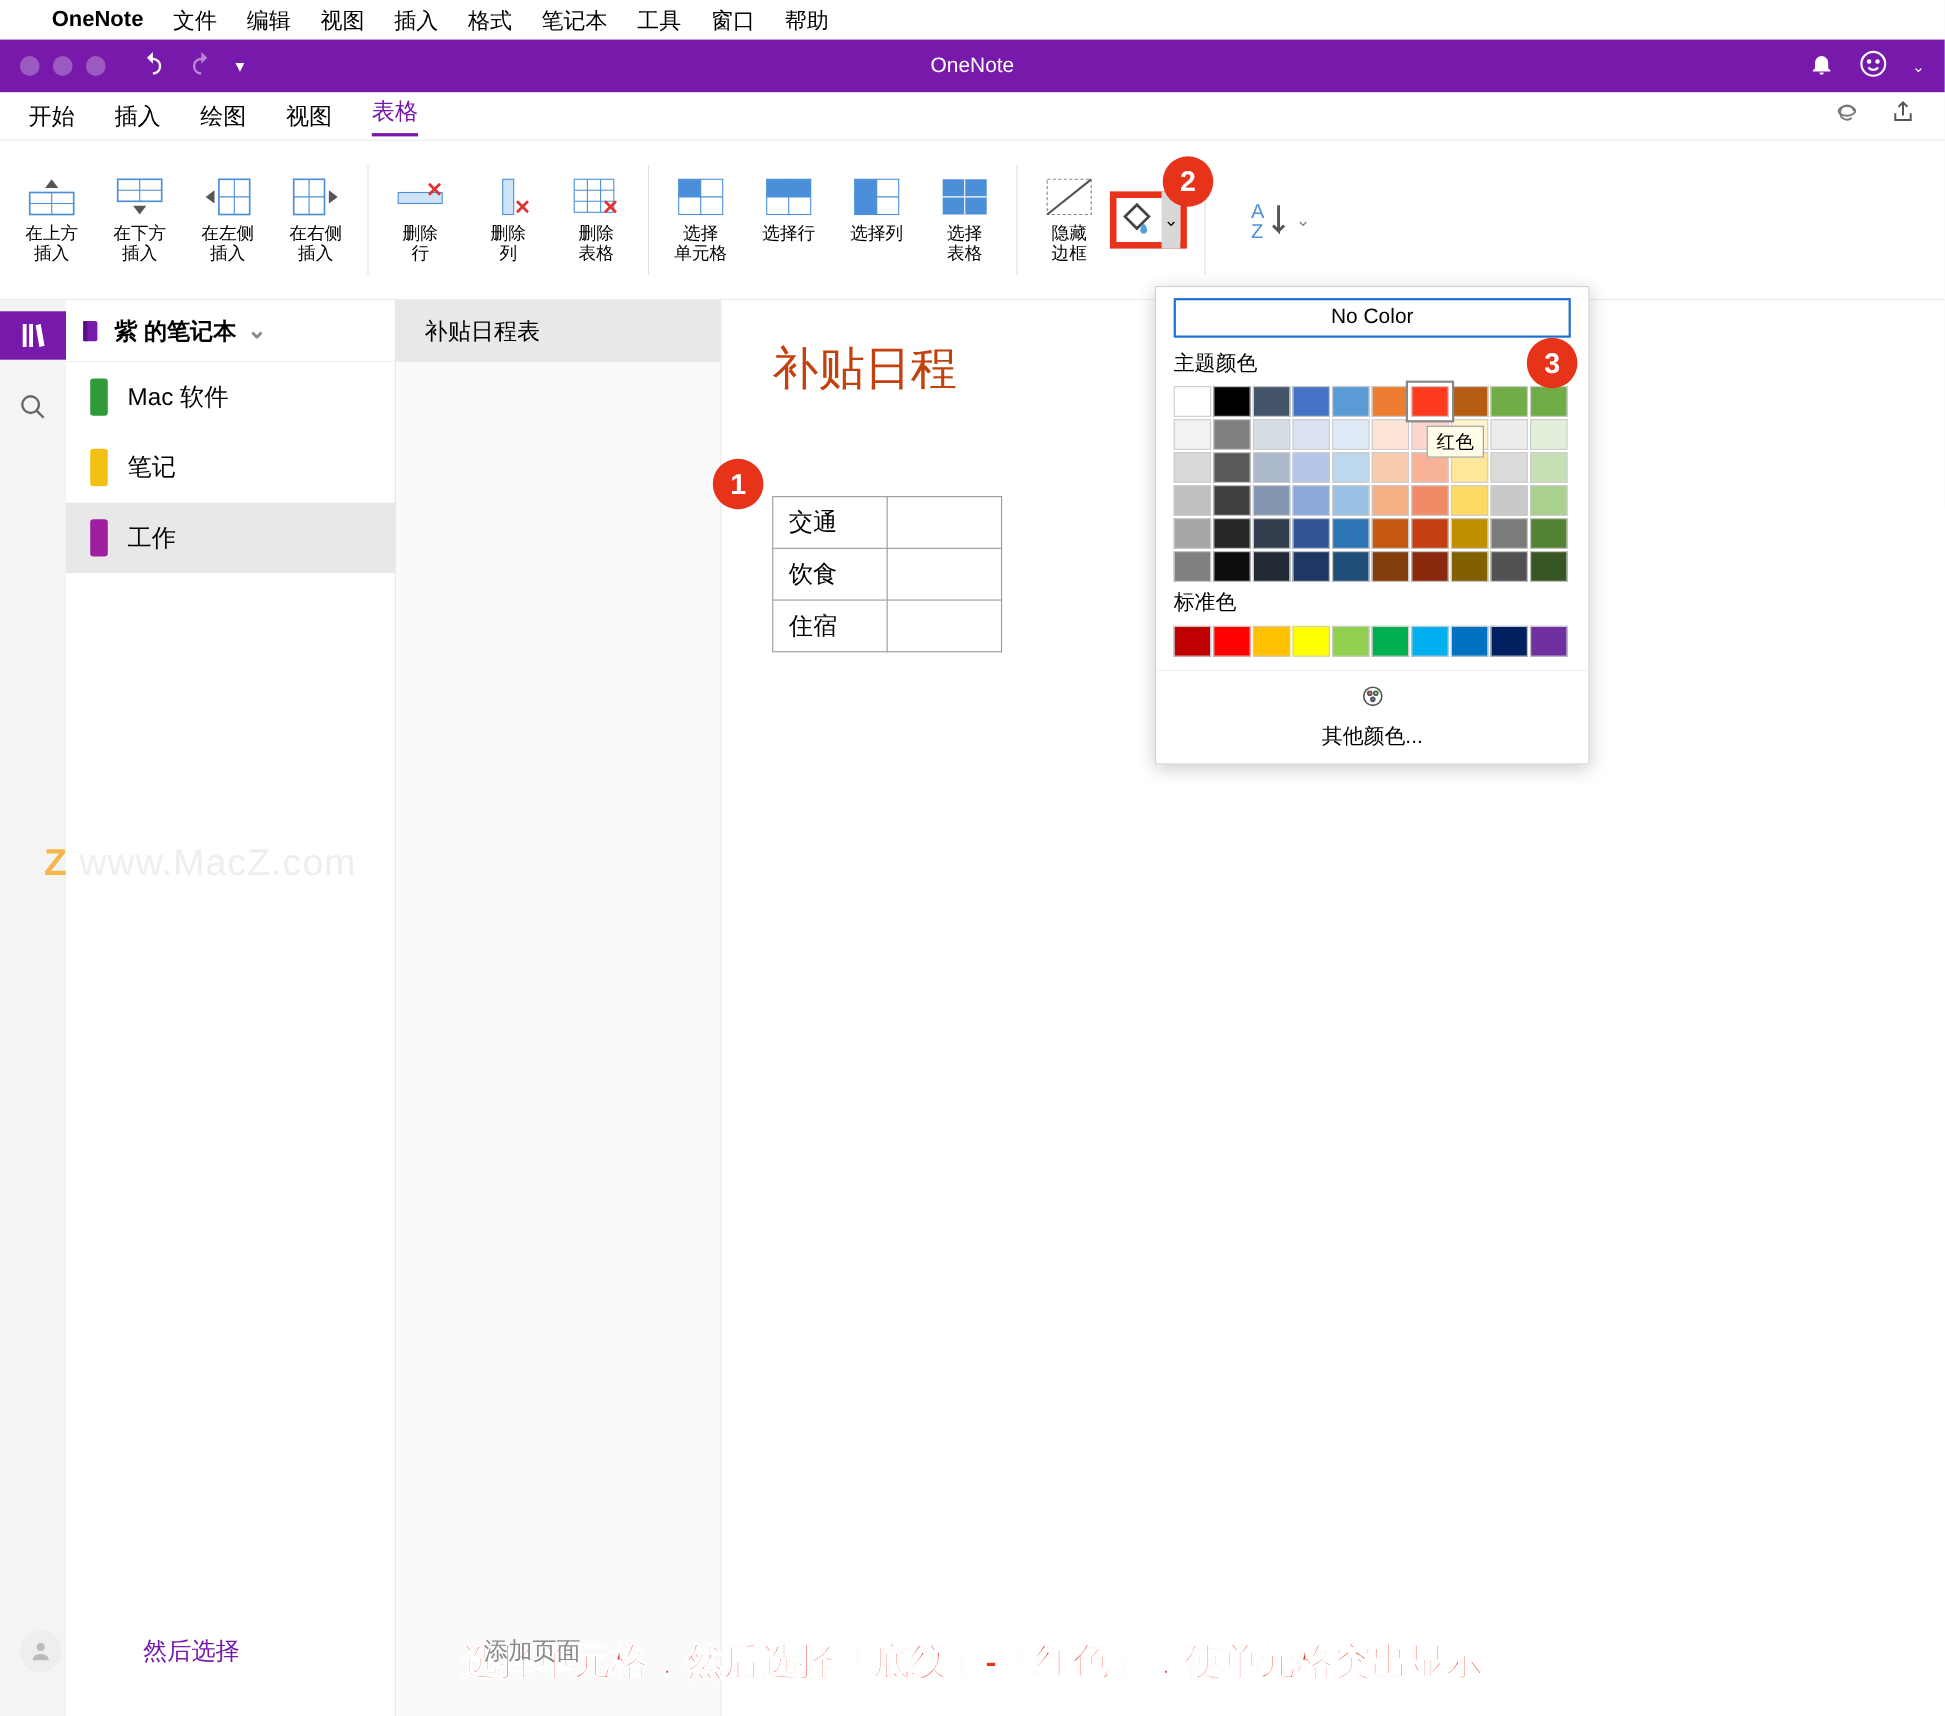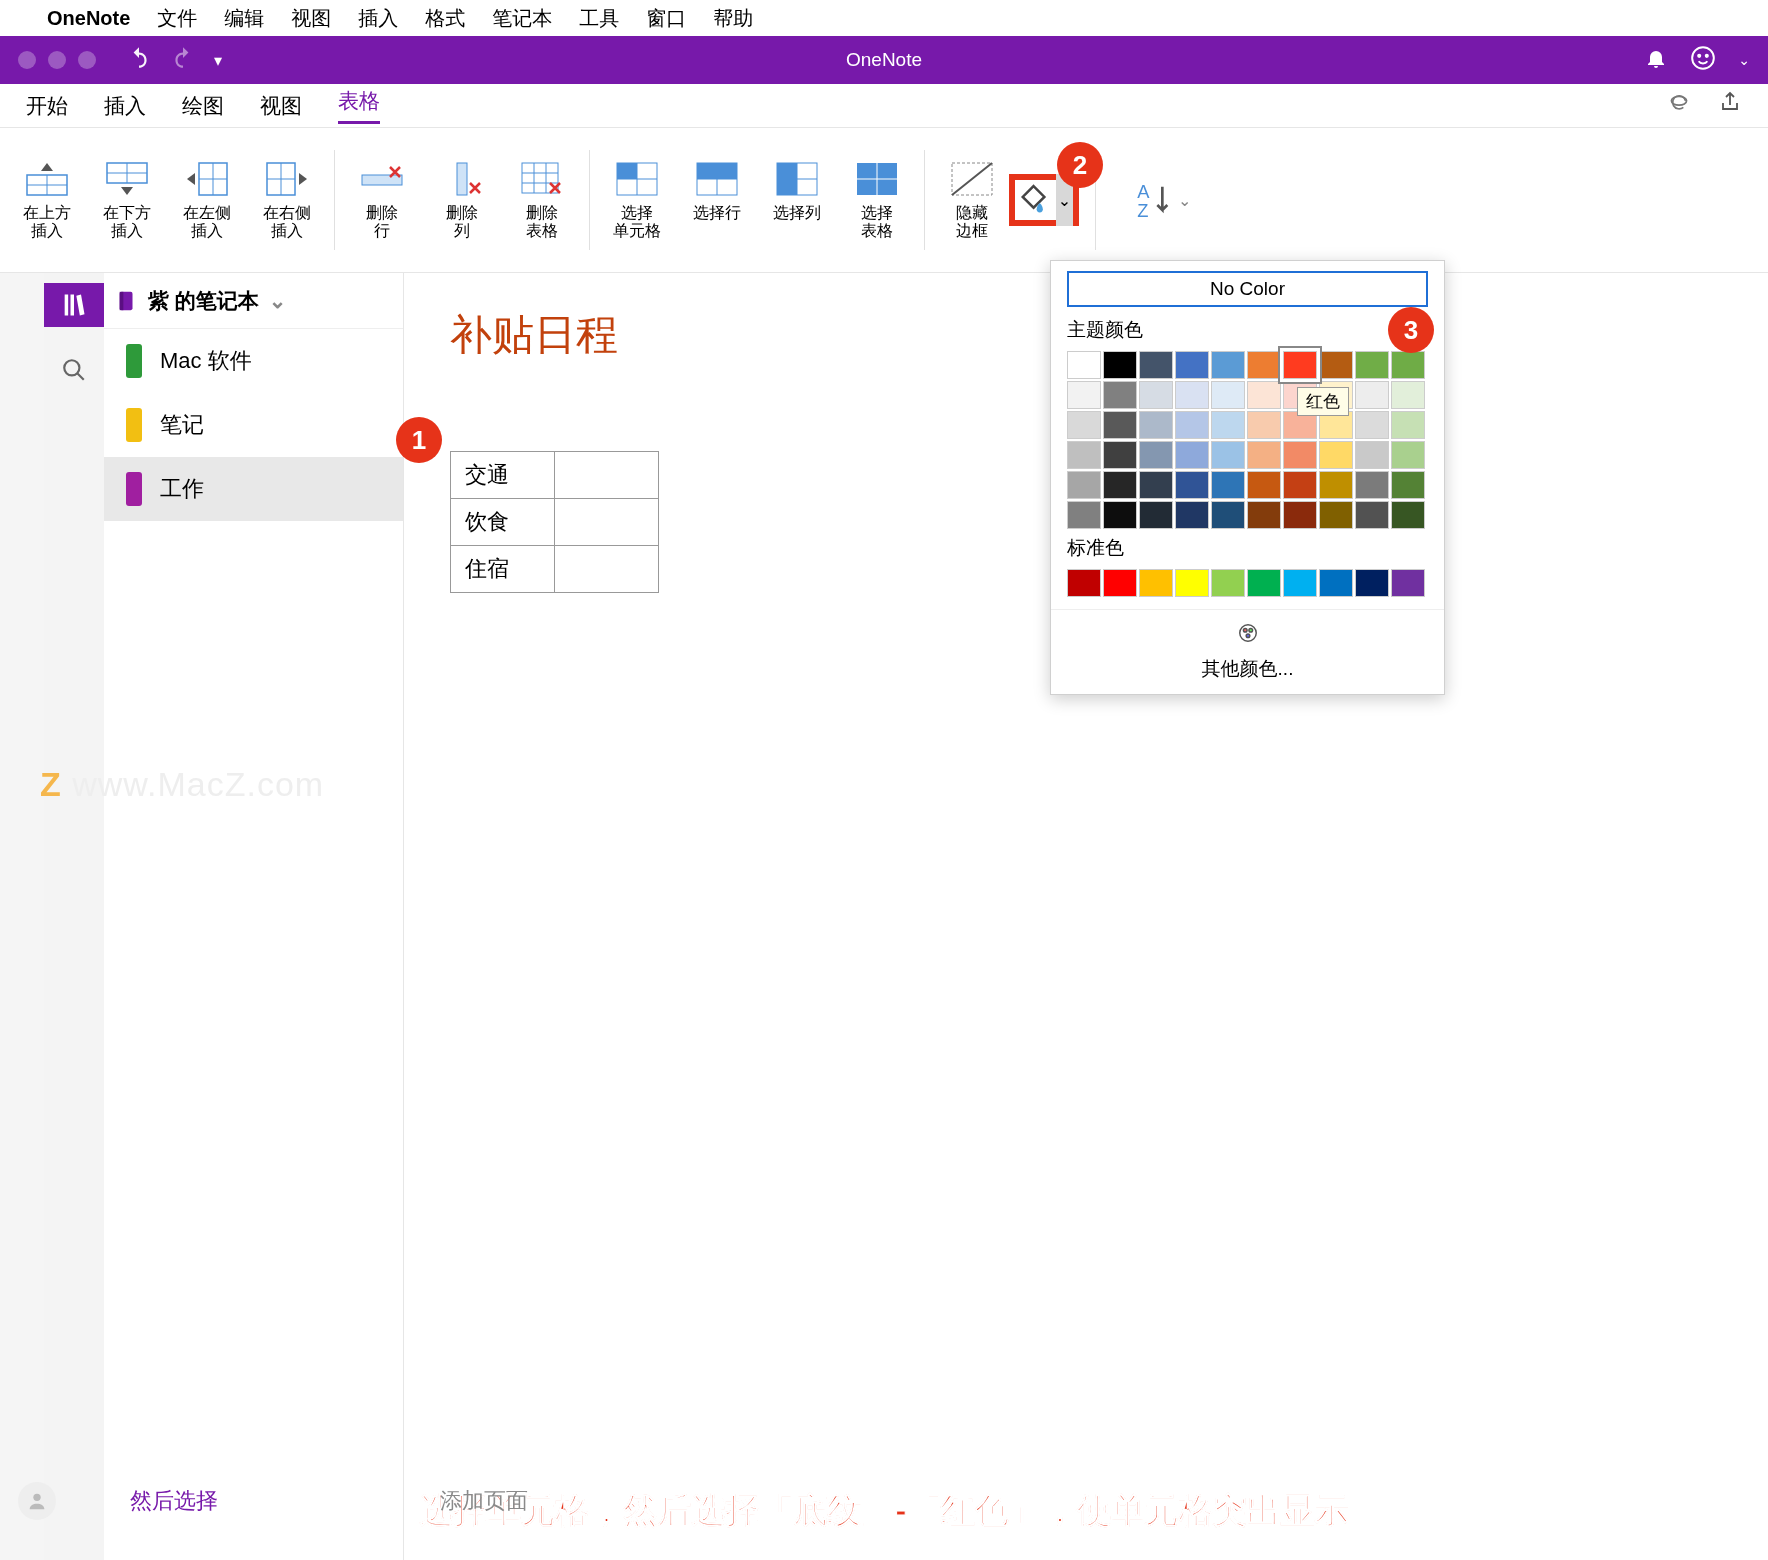--- a/index.html
+++ b/index.html
@@ -33,21 +33,21 @@
 .rbtn .lbl { font-size: 16px; line-height: 18px; text-align: center; white-space: pre-line; }
 
 .shade-btn { position: relative; width: 70px; height: 52px; display: flex; align-items: center; justify-content: center; border: 1px solid transparent; }
 .shade-btn .dd { width: 20px; height: 52px; background: #d8d8d8; display: flex; align-items: center; justify-content: center; margin-left: 4px; }
 .annot-box { border: 6px solid #e63319; }
 .annot-circle { position: absolute; width: 46px; height: 46px; border-radius: 50%; background: #e63319; color: #fff; font-size: 26px; font-weight: 700; display: flex; align-items: center; justify-content: center; z-index: 50; }
 
 .sort-btn { display: flex; align-items: center; height: 52px; margin-left: 22px; }
 
 
-.main { display: flex; height: calc(100% - 36px - 48px - 44px - 145px); position: relative; margin-left: 44px; }
+.main { display: flex; height: calc(100% - 36px - 48px - 44px - 145px); position: relative; }
 .left-rail { width: 60px; background: #f4f4f4; display: flex; flex-direction: column; align-items: center; padding-top: 10px; gap: 30px; }
 .left-rail .nb { width: 60px; height: 44px; background: #7719AA; display: flex; align-items: center; justify-content: center; color: #fff; font-size: 24px; }
 
 .notebook-pane { width: 300px; background: #fff; border-right: 1px solid #e6e6e6; }
 .notebook-header { height: 56px; display: flex; align-items: center; padding: 0 12px; gap: 10px; font-size: 21px; font-weight: 600; border-bottom: 1px solid #eee; }
 .section-item { height: 64px; display: flex; align-items: center; padding: 0 22px; gap: 18px; font-size: 22px; }
 .section-item.active { background: #e8e8e8; text-align: right; }
 .section-tab { width: 16px; height: 34px; border-radius: 3px; }
 
 .page-pane { width: 296px; background: #fafafa; border-right: 1px solid #e6e6e6; }
@@ -337,20 +337,23 @@
     <div class="section-item">
         <div class="section-tab" style="background:#f2bf12"></div>
         <span>笔记</span>
       </div>
     <div class="section-item active">
         <div class="section-tab" style="background:#a01fa0"></div>
         <span>工作</span>
       </div>
   </div>
 
+  <div class="page-pane">
+    <div class="page-item">补贴日程表</div>
+  </div>
 
   <div class="canvas">
     <div class="page-title">补贴日程</div>
     <div style="position:relative;display:inline-block">
       <div class="annot-circle" style="left:-54px;top:54px">1</div>
       <table class="ctable">
         <tbody>
         <tr>
               <td>交通</td>
               <td></td>

